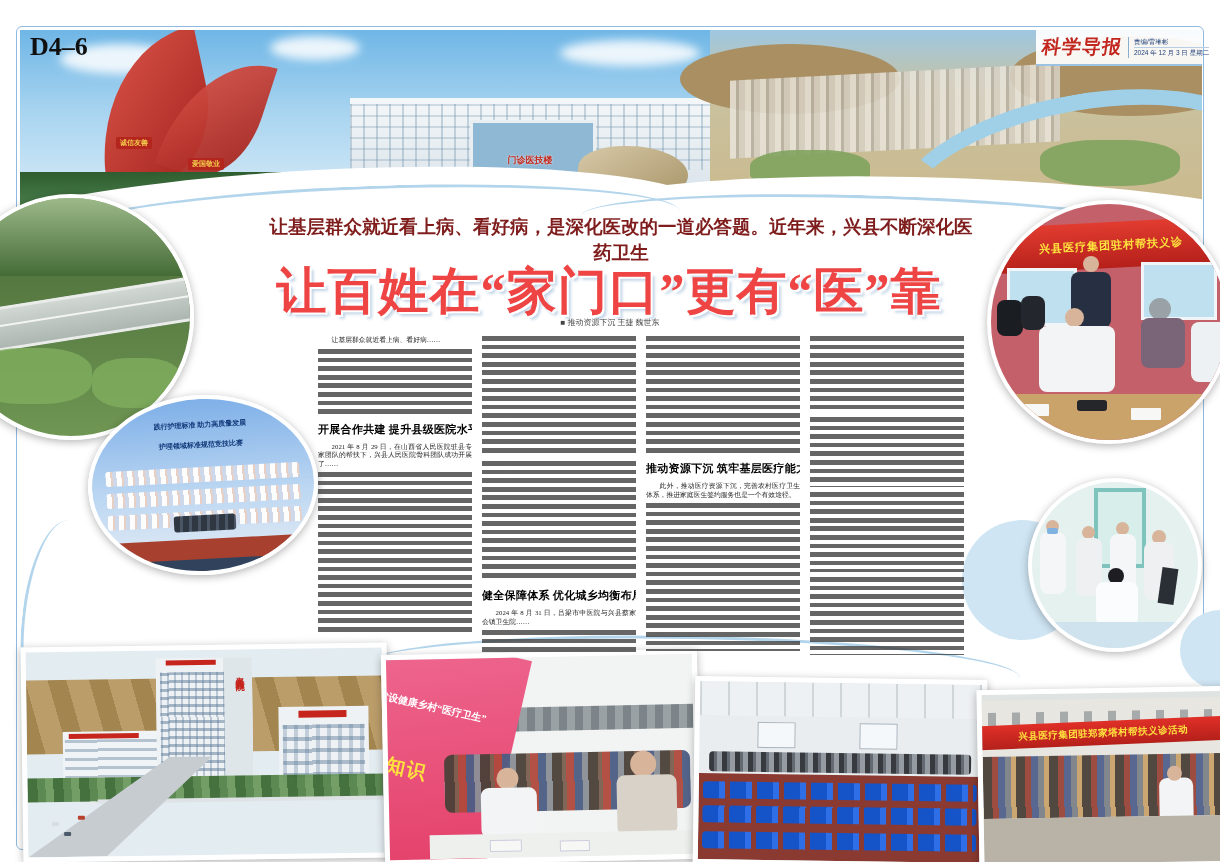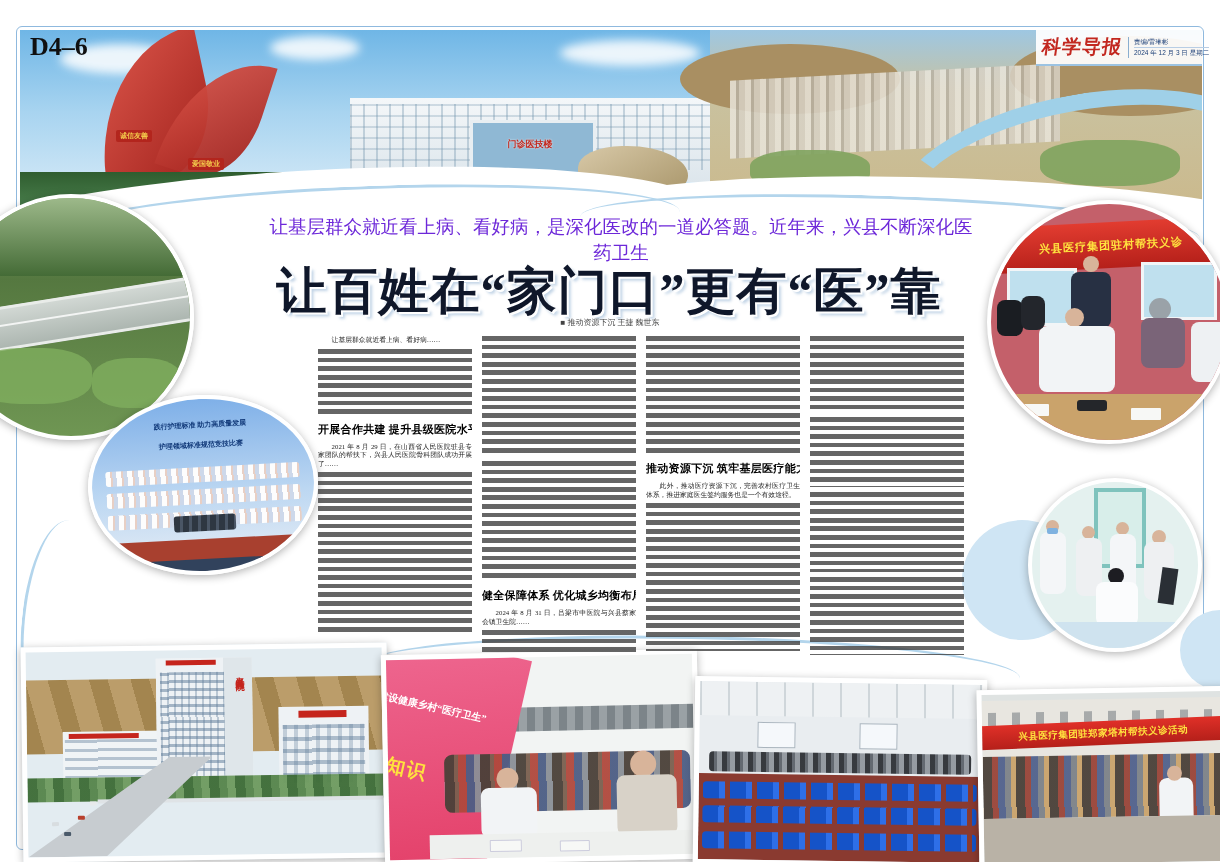--- a/index.html
+++ b/index.html
@@ -47,24 +47,24 @@
   .pageno{position:absolute;left:30px;top:32px;font-weight:bold;font-size:26px;color:#101010;z-index:6;}
   .mast{position:absolute;left:1036px;top:30px;width:166px;height:36px;z-index:6;
         background:rgba(255,255,255,.93);display:flex;align-items:center;padding:2px 6px;box-sizing:border-box;
         border-bottom:2px solid #9cc3e2;}
   .mast-title{color:#c2271f;font-weight:bold;font-size:19px;letter-spacing:1px;transform:skewX(-8deg);white-space:nowrap;}
   .mast-info{margin-left:6px;border-left:1px solid #8aaed0;padding-left:5px;color:#1c3f77;font-size:6.5px;
              line-height:10px;font-family:"Liberation Sans",sans-serif;white-space:nowrap;}
   .mast-info .l1{border-bottom:1px solid #b8cde4;}
 
   
-  .kicker{position:absolute;left:268px;top:214px;width:706px;text-align:center;font-weight:normal;
-          font-size:18.5px;line-height:26px;color:#6d28d9;text-shadow:1px 1px 0 rgba(255,255,255,.9);z-index:5;}
+  .kicker{position:absolute;left:268px;top:214px;width:706px;text-align:center;font-weight:bold;
+          font-size:18.5px;line-height:26px;color:#7f1d1d;text-shadow:1px 1px 0 rgba(255,255,255,.9);z-index:5;}
   .title{position:absolute;left:226px;top:258px;width:766px;text-align:center;font-weight:bold;font-size:50px;
-         color:#0f172a;letter-spacing:1px;z-index:5;
+         color:#ef4444;letter-spacing:1px;z-index:5;
          text-shadow:2px 2px 0 #fff,4px 4px 3px rgba(120,160,200,.45);}
   .byline{position:absolute;left:400px;top:317px;width:420px;text-align:center;font-size:8px;color:#444;z-index:5;}
 
   
   .cols{position:absolute;left:318px;top:336px;width:646px;height:324px;display:flex;gap:10px;z-index:4;}
   .col{flex:1;overflow:hidden;font-size:6.8px;line-height:8.6px;color:#222;text-align:justify;}
   .greek{background:repeating-linear-gradient(180deg,#3f3f3f 0,#3f3f3f 4.7px,transparent 4.7px,transparent 8.6px);
          opacity:.8;margin-bottom:5px;}
   .h-col{font-weight:bold;font-size:11px;line-height:13px;text-align:center;color:#000;
          margin:8px 0 7px;letter-spacing:.3px;white-space:nowrap;}
@@ -177,36 +177,36 @@
   <div class="frame"></div>
 
   <div class="pano">
     <div class="cloud" style="left:40px;top:14px;width:120px;height:30px;"></div>
     <div class="cloud" style="left:250px;top:6px;width:90px;height:24px;"></div>
     <div class="cloud" style="left:540px;top:10px;width:140px;height:26px;"></div>
     <div class="cloud" style="left:850px;top:8px;width:150px;height:28px;"></div>
 
     <div class="sail" style="left:72px;top:6px;width:118px;height:148px;transform:rotate(-12deg);"></div>
     <div class="sail" style="left:152px;top:22px;width:88px;height:128px;transform:rotate(18deg);opacity:.95;"></div>
-    <div class="plaque" style="left:96px;top:100px;">诚信友善</div>
+    <div class="plaque" style="left:96px;top:107px;">诚信友善</div>
     <div class="plaque" style="left:168px;top:96px;margin-top:32px;">爱国敬业</div>
     <div class="lantern" style="left:84px;top:146px;"></div>
     <div class="lantern" style="left:108px;top:148px;"></div>
     <div class="lantern" style="left:132px;top:149px;"></div>
     <div class="lantern" style="left:156px;top:149px;"></div>
     <div class="lantern" style="left:180px;top:148px;"></div>
     <div class="lantern" style="left:204px;top:146px;"></div>
     <div class="treeband"></div>
 
     <div class="bld">
       <div class="bld-body">
         <div class="bld-win"></div>
         <div class="bld-glass"></div>
       </div>
-      <div class="bld-facadesign" style="top:58px;">门诊医技楼</div>
+      <div class="bld-facadesign" style="top:74px;">门诊医技楼</div>
       <div class="stone"></div>
     </div>
 
     <div class="aerial">
       <div class="hillblob" style="left:-30px;top:14px;width:220px;height:70px;"></div>
       <div class="hillblob" style="left:300px;top:6px;width:240px;height:80px;"></div>
       <div class="town"></div>
       <div class="river"></div>
       <div class="greenpatch" style="left:40px;top:120px;width:120px;height:40px;"></div>
       <div class="greenpatch" style="left:330px;top:110px;width:140px;height:46px;"></div>

